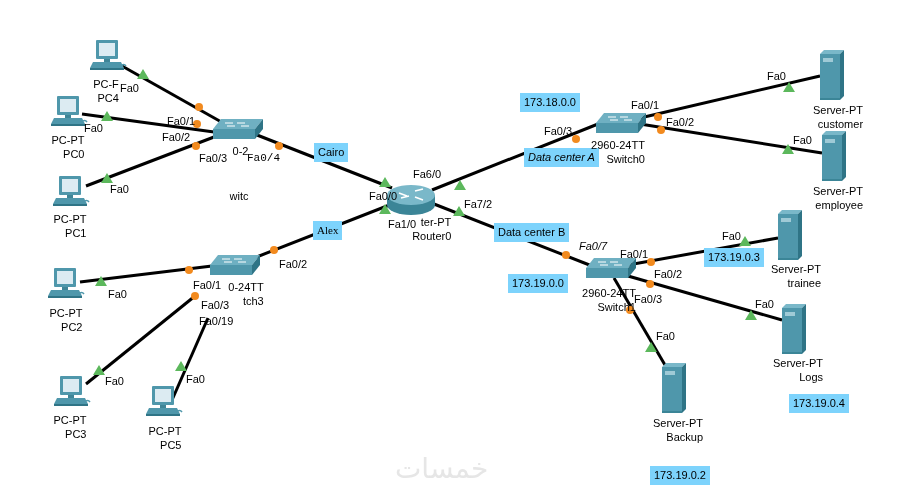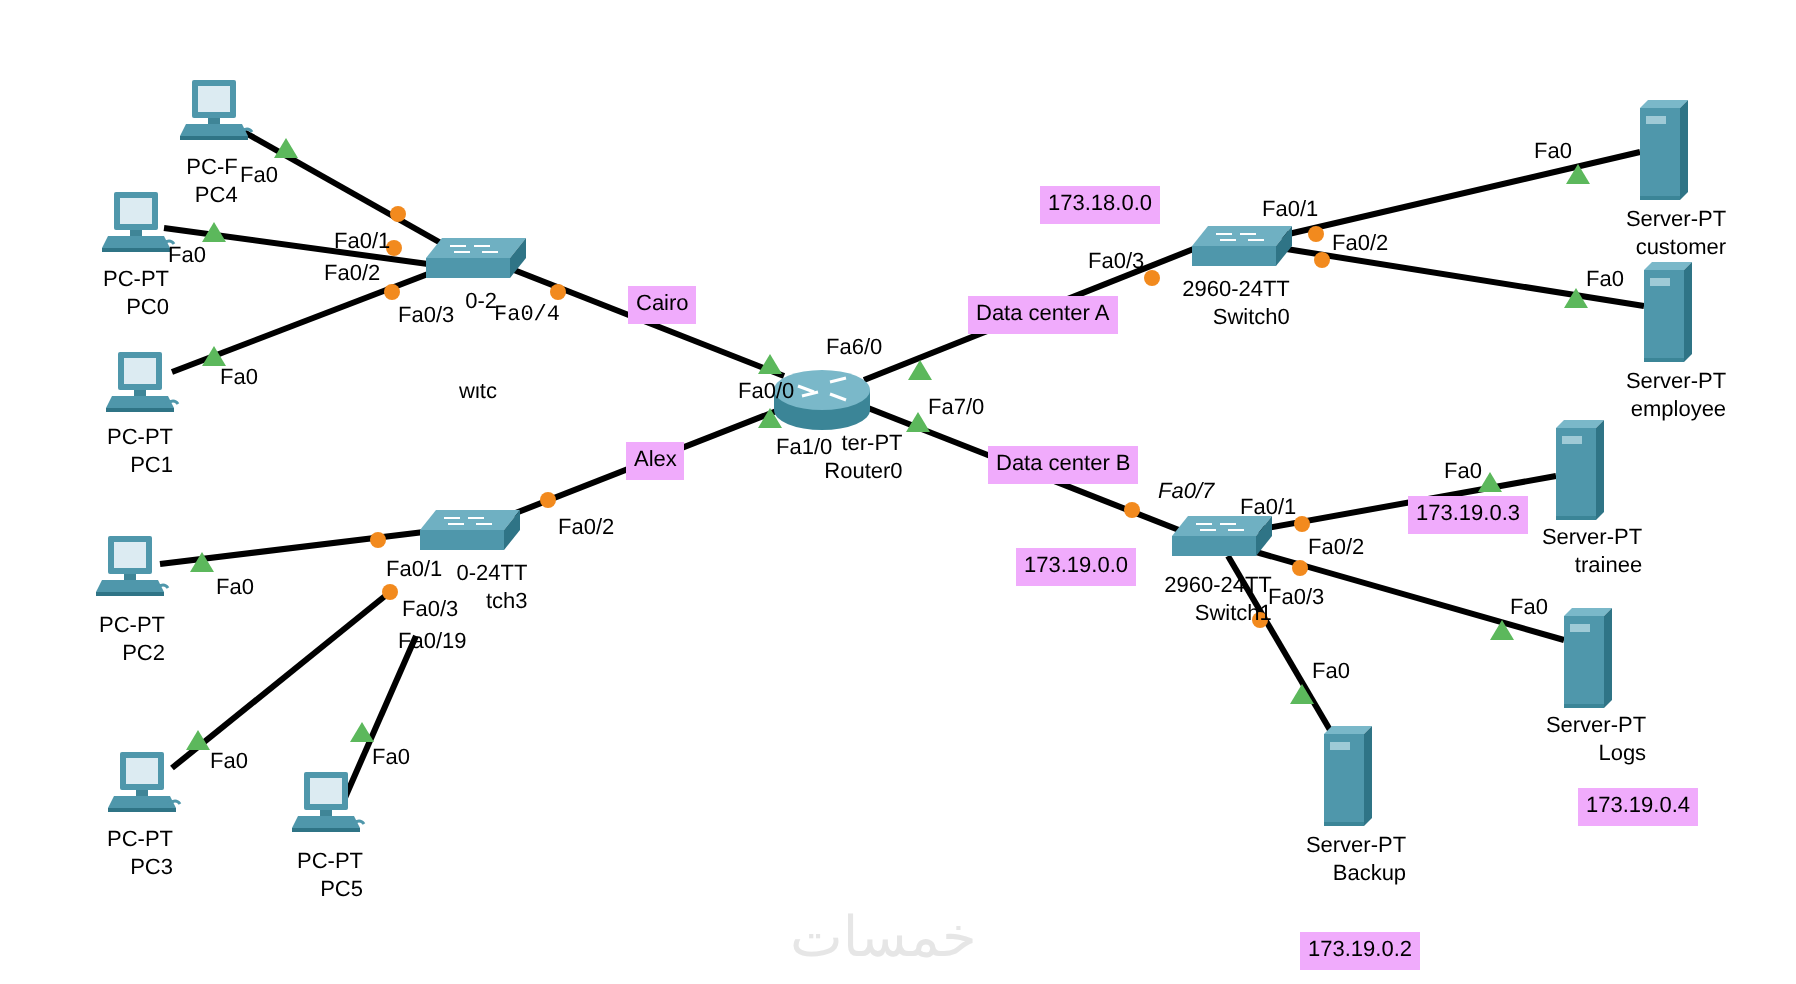--- a/index.html
+++ b/index.html
@@ -1,21 +1,21 @@
 <!DOCTYPE html>
 <html><head>
 <meta charset="utf-8">
 <style>
   html, body { margin: 0; padding: 0; background: #ffffff; }
   body { width: 898px; height: 492px; position: relative; overflow: hidden;
          font-family: "Liberation Sans", sans-serif; font-size: 11px; color: #000; }
   #canvas { position: absolute; left: 0; top: 0; width: 898px; height: 492px; }
   .lbl { position: absolute; white-space: nowrap; font-size: 11px; line-height: 12px; color: #000; }
   .dev-lbl { position: absolute; text-align: right; white-space: nowrap; font-size: 11px; line-height: 14px; transform: translateX(-50%); }
-  .note { position: absolute; background: #f0abfc; padding: 3px 4px; font-size: 11px; line-height: 13px; white-space: nowrap; }
+  .note { position: absolute; background: #7dd3fc; padding: 3px 4px; font-size: 11px; line-height: 13px; white-space: nowrap; }
   .watermark { position: absolute; left: 395px; top: 452px; font-size: 28px; color: #e6e6e6; font-family: "DejaVu Sans", sans-serif; letter-spacing: 1px; }
 </style>
 </head>
 <body>
 
 <svg id="canvas" width="898" height="492" viewBox="0 0 898 492" xmlns="http://www.w3.org/2000/svg">
   <defs>
     <g id="pc-icon-def">
       <rect x="6" y="0" width="22" height="19" rx="1" fill="#4f97ab"></rect>
       <rect x="9" y="3" width="16" height="13" fill="#dcebf2"></rect>
@@ -107,22 +107,22 @@
       <use href="#switch-icon-def" x="584" y="258"></use>
       <use href="#server-icon-def" x="820" y="50"></use>
       <use href="#server-icon-def" x="822" y="131"></use>
       <use href="#server-icon-def" x="778" y="210"></use>
       <use href="#server-icon-def" x="782" y="304"></use>
       <use href="#server-icon-def" x="662" y="363"></use>
     </g>
 </svg>
 
 <div class="note" style="left:314px;top:143px;">Cairo</div>
-<div class="note" style="left:313px;top:221px;">Alex</div>
-<div class="note" style="left:484px;top:148px;">Data center A</div>
+<div class="note" style="left:313px;top:221px;font-family:Liberation Serif, serif;">Alex</div>
+<div class="note" style="left:524px;top:148px;font-style:italic;">Data center A</div>
 <div class="note" style="left:494px;top:223px;">Data center B</div>
 <div class="note" style="left:520px;top:93px;">173.18.0.0</div>
 <div class="note" style="left:508px;top:274px;">173.19.0.0</div>
 <div class="note" style="left:704px;top:248px;">173.19.0.3</div>
 <div class="note" style="left:789px;top:394px;">173.19.0.4</div>
 <div class="note" style="left:650px;top:466px;">173.19.0.2</div>
 
 <div class="lbl" style="left:120px;top:82px;">Fa0</div>
 <div class="lbl" style="left:84px;top:122px;">Fa0</div>
 <div class="lbl" style="left:110px;top:183px;">Fa0</div>
@@ -135,21 +135,21 @@
 <div class="lbl" style="left:105px;top:375px;">Fa0</div>
 <div class="lbl" style="left:186px;top:373px;">Fa0</div>
 <div class="lbl" style="left:193px;top:279px;">Fa0/1</div>
 <div class="lbl" style="left:201px;top:299px;">Fa0/3</div>
 <div class="lbl" style="left:199px;top:315px;">Fa0/19</div>
 <div class="lbl" style="left:279px;top:258px;">Fa0/2</div>
 
 <div class="lbl" style="left:353px;top:190px;padding-left:16px;">Fa0/0</div>
 <div class="lbl" style="left:388px;top:218px;">Fa1/0</div>
 <div class="lbl" style="left:413px;top:168px;">Fa6/0</div>
-<div class="lbl" style="left:464px;top:198px;">Fa7/0</div>
+<div class="lbl" style="left:464px;top:198px;">Fa7/2</div>
 
 <div class="lbl" style="left:544px;top:125px;">Fa0/3</div>
 <div class="lbl" style="left:631px;top:99px;">Fa0/1</div>
 <div class="lbl" style="left:666px;top:116px;">Fa0/2</div>
 <div class="lbl" style="left:767px;top:70px;">Fa0</div>
 <div class="lbl" style="left:793px;top:134px;">Fa0</div>
 
 <div class="lbl" style="left:579px;top:240px;font-style:italic;">Fa0/7</div>
 <div class="lbl" style="left:620px;top:248px;">Fa0/1</div>
 <div class="lbl" style="left:654px;top:268px;">Fa0/2</div>

